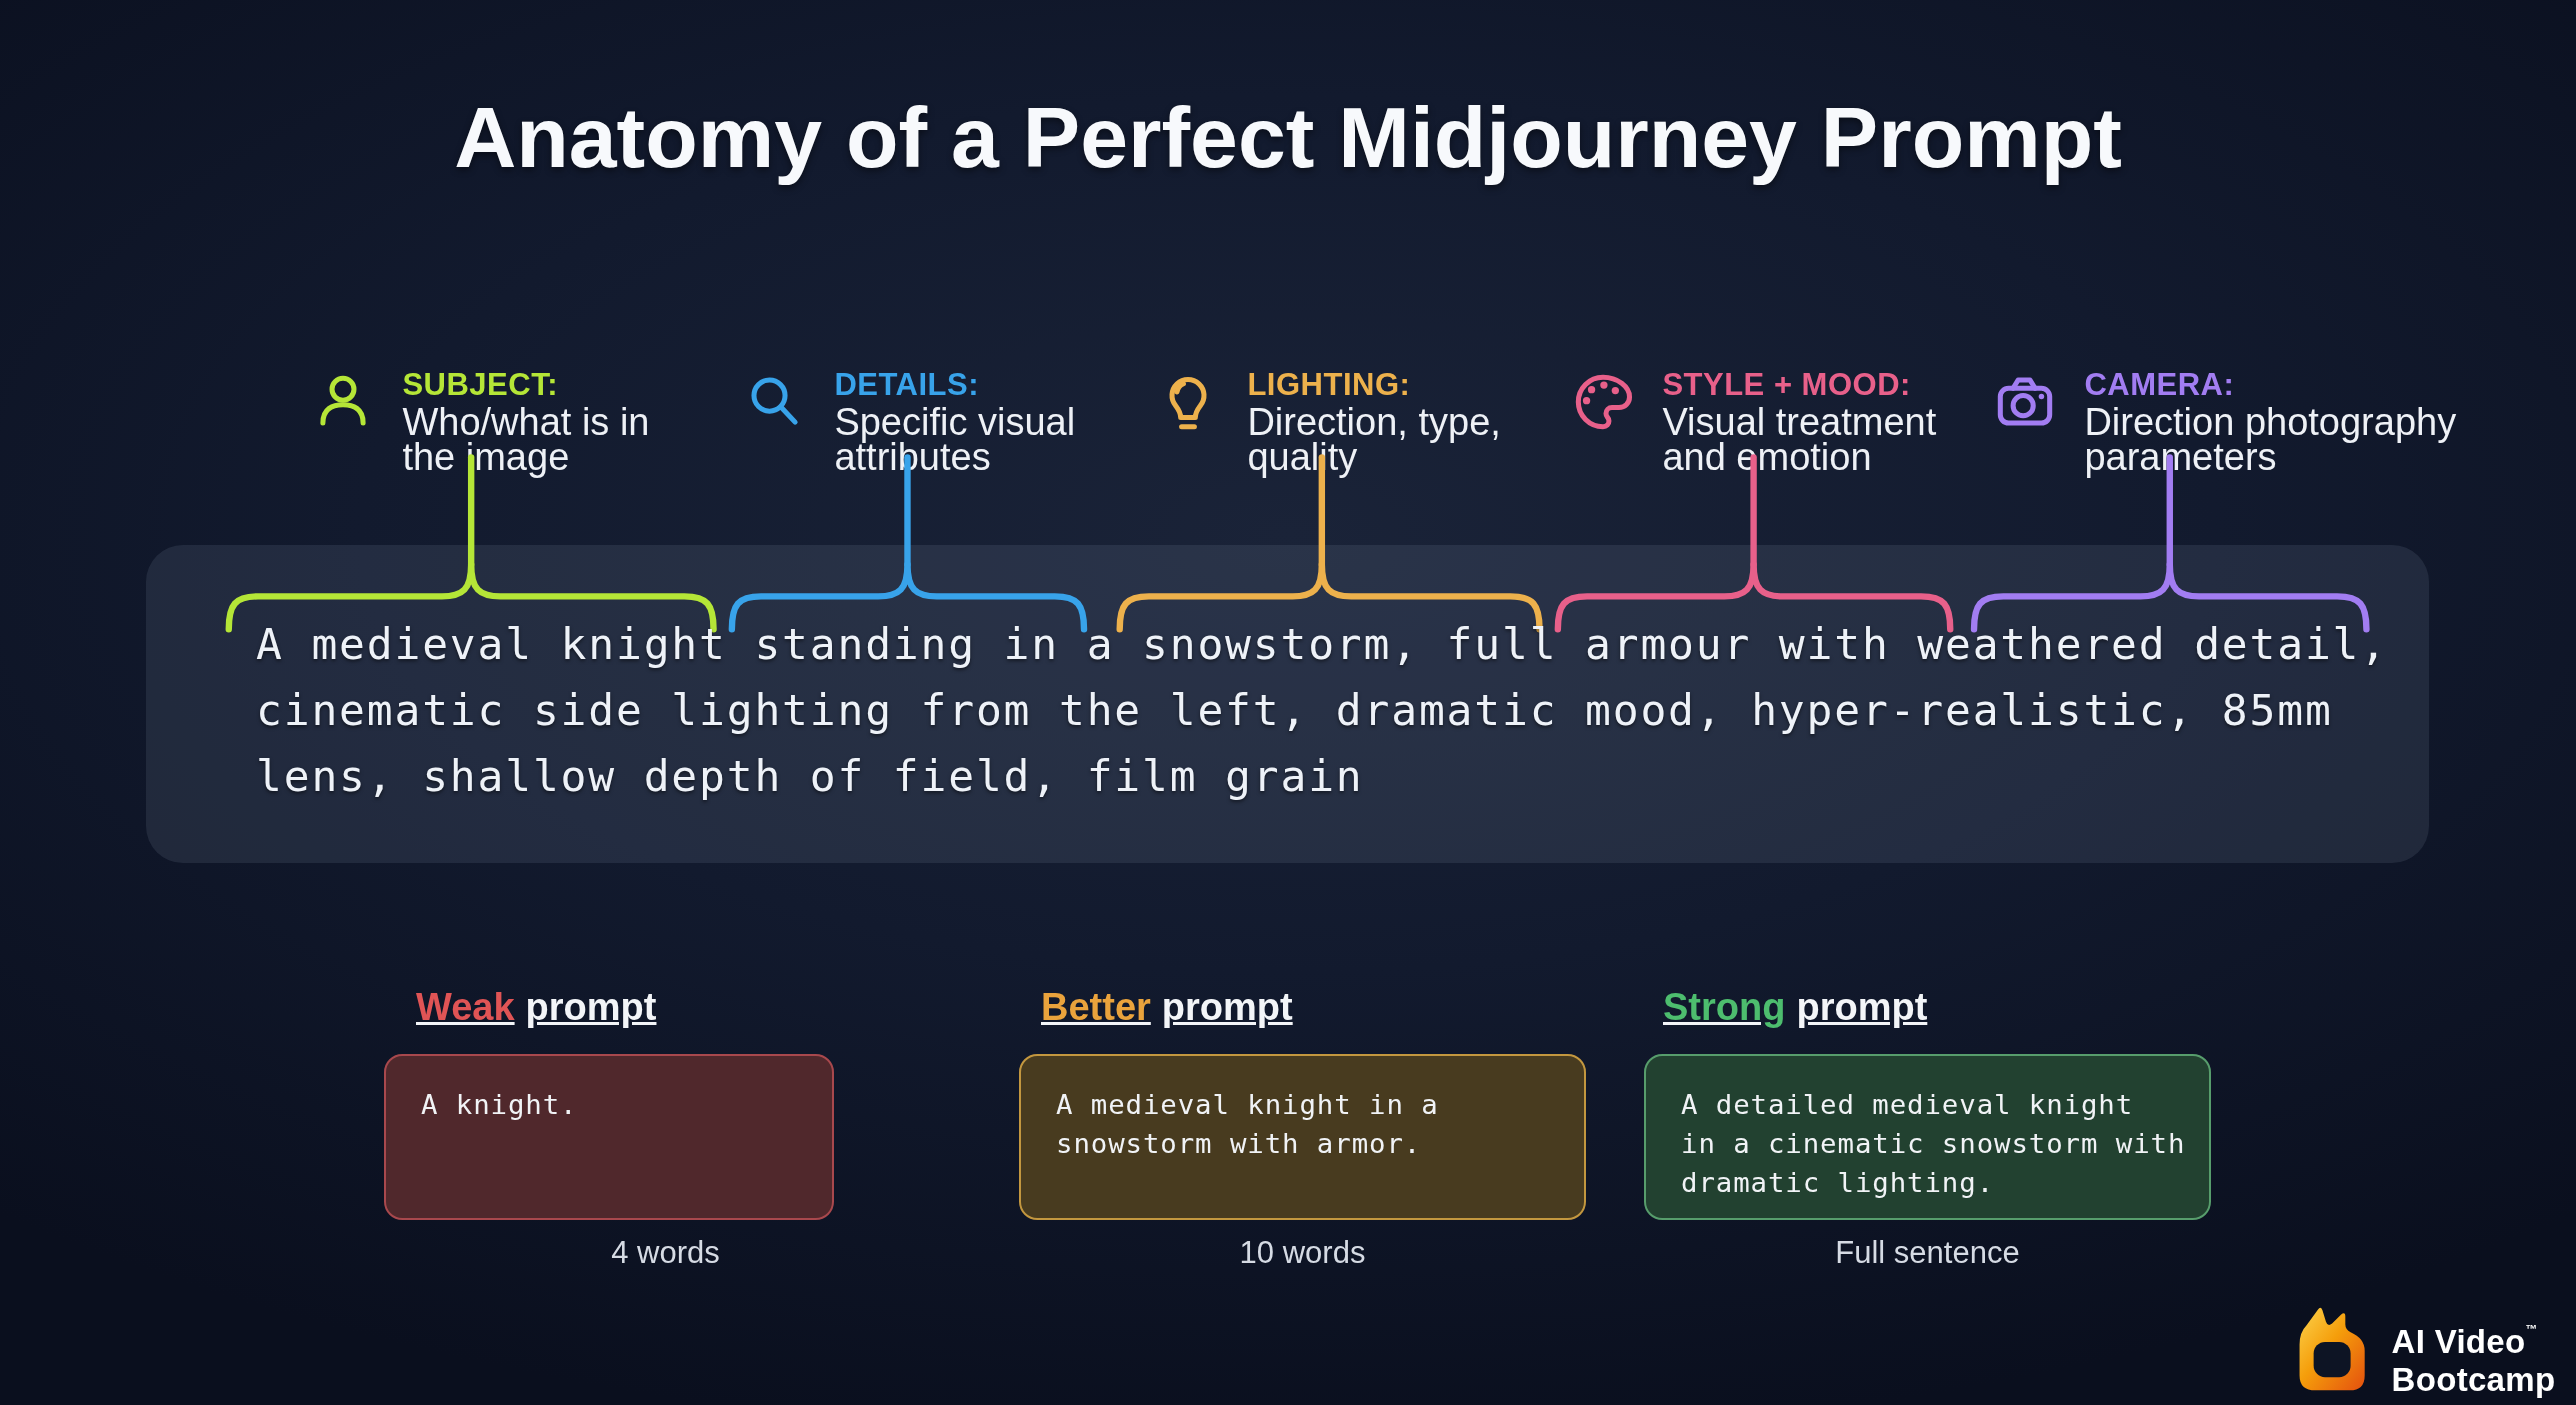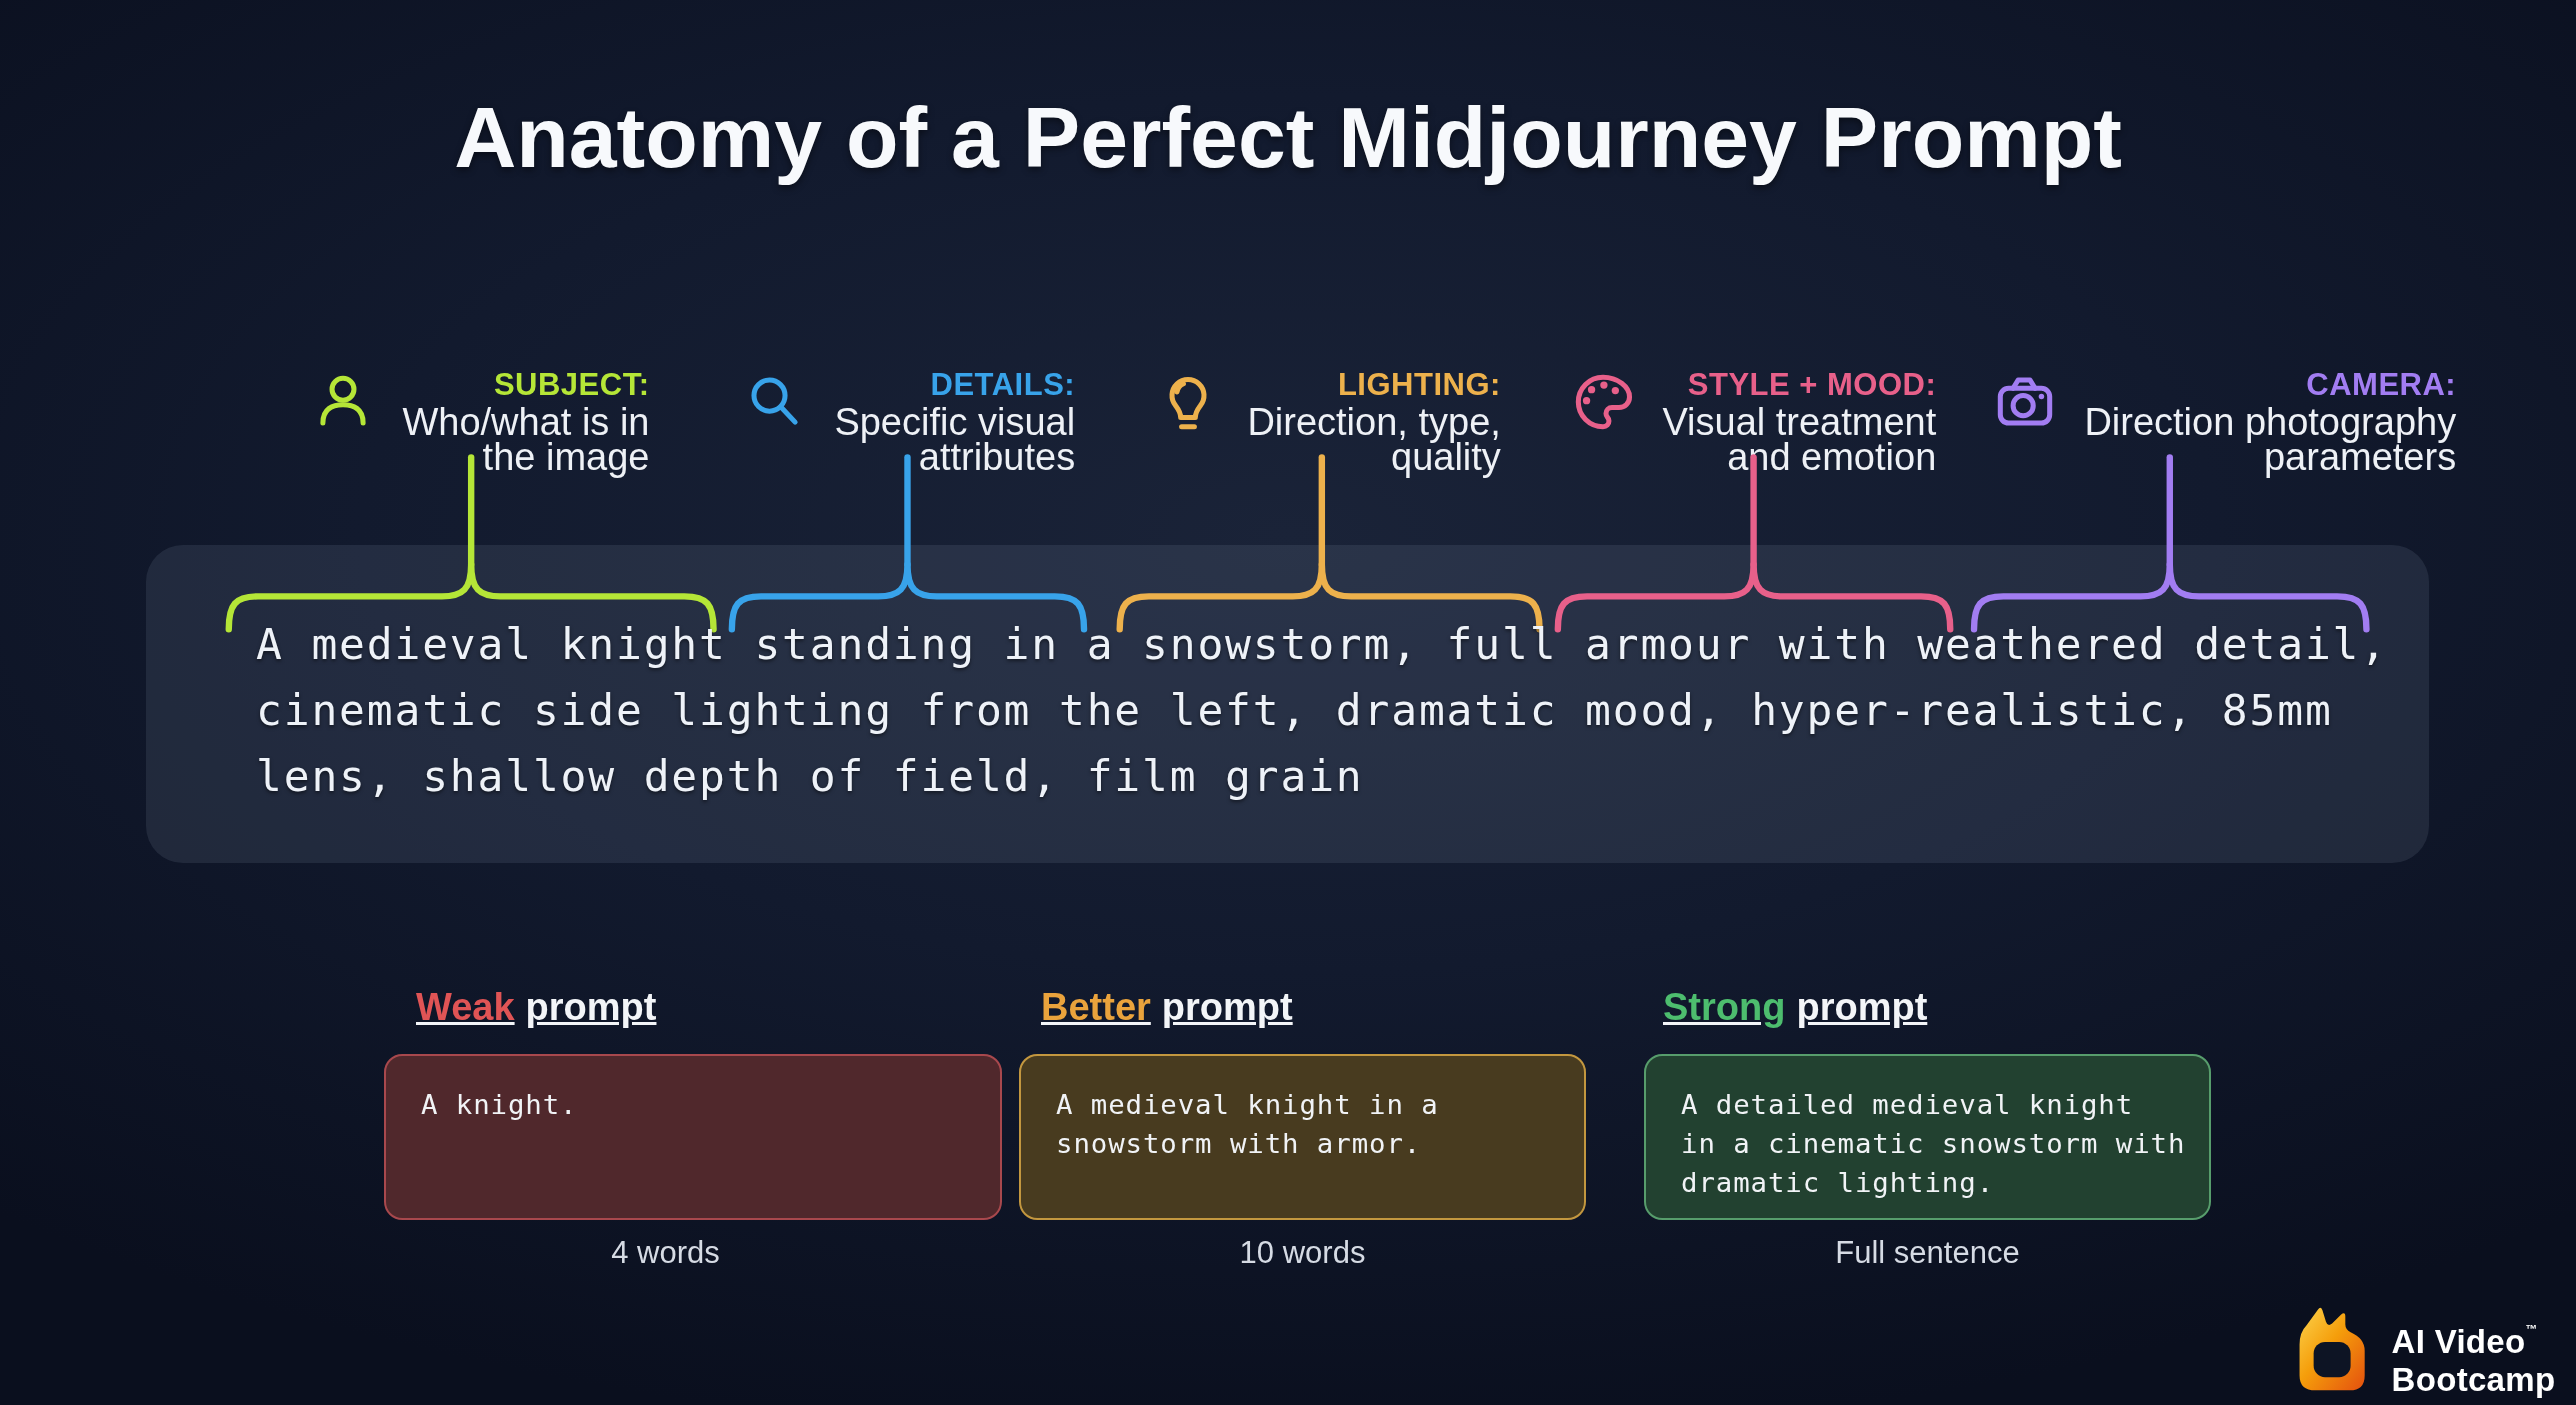--- a/index.html
+++ b/index.html
@@ -11,21 +11,21 @@
   
   .title{
     position:absolute;top:88px;left:0;width:100%;text-align:center;
     font-size:86px;font-weight:700;letter-spacing:0px;color:#f7f9fc;
     text-shadow:0 2.7px 7.3px rgba(0,0,0,.45);
   }
   
   .cat{position:absolute;top:366px;display:flex;gap:27.4px;align-items:flex-start;}
   .cat .icon{flex:0 0 auto;width:64px;height:64px;margin-top:3.7px;}
   .cat .icon svg{width:64px;height:64px;display:block;}
-  .cat .txt{display:flex;flex-direction:column;text-align:right;}
+  .cat .txt{display:flex;flex-direction:column;}
   .cat .hd{font-size:31px;font-weight:700;letter-spacing:0.5px;line-height:37px;}
   .cat .desc{font-size:38px;font-weight:400;color:#eef1f6;line-height:35px;margin-top:1.8px;}
   
   .brackets{position:absolute;left:0;top:0;width:2576px;height:1405px;pointer-events:none;}
   .brackets path{fill:none;stroke-width:7;stroke-linecap:round;stroke-linejoin:round;}
   
   .panel{
     position:absolute;left:146px;top:545px;width:2283px;height:318px;
     background:rgba(154,168,192,0.13);border-radius:37px;
   }
@@ -161,21 +161,21 @@
     </g>
   </svg>
 
   <div class="prompt-text">A medieval knight standing in a snowstorm, full armour with weathered detail,
 cinematic side lighting from the left, dramatic mood, hyper-realistic, 85mm
 lens, shallow depth of field, film grain</div>
 
   <div class="ex-label" style="left:416px">
     <span class="q" style="color: rgb(224, 84, 85);">Weak</span><span>prompt</span>
   </div>
-  <div class="ex-box" style="left: 384px; width: 618px; background-color: rgb(80, 40, 44); border-color: rgb(168, 72, 77);">A knight.</div>
+  <div class="ex-box" style="left: 384px; width: 450px; background-color: rgb(80, 40, 44); border-color: rgb(168, 72, 77);">A knight.</div>
   <div class="ex-caption" style="left:384px;width:563px">4 words</div>
 
   <div class="ex-label" style="left:1041px">
     <span class="q" style="color: rgb(234, 163, 60);">Better</span><span>prompt</span>
   </div>
   <div class="ex-box" style="left: 1019px; width: 567px; background-color: rgb(72, 59, 31); border-color: rgb(195, 151, 63);">A medieval knight in a
 snowstorm with armor.</div>
   <div class="ex-caption" style="left:1019px;width:567px">10 words</div>
 
   <div class="ex-label" style="left:1663px">

